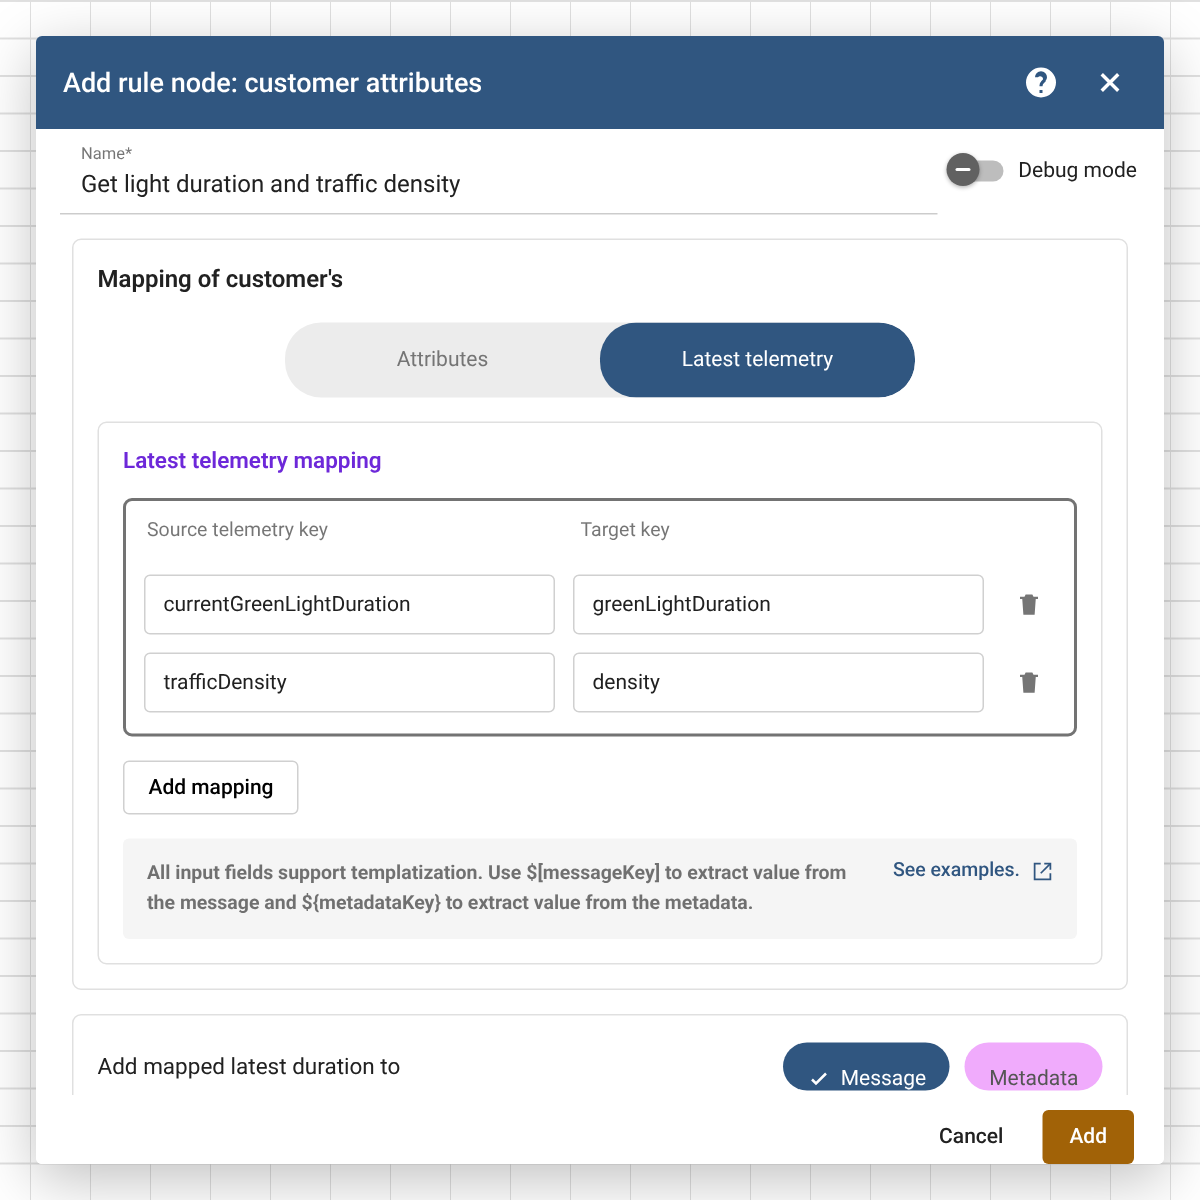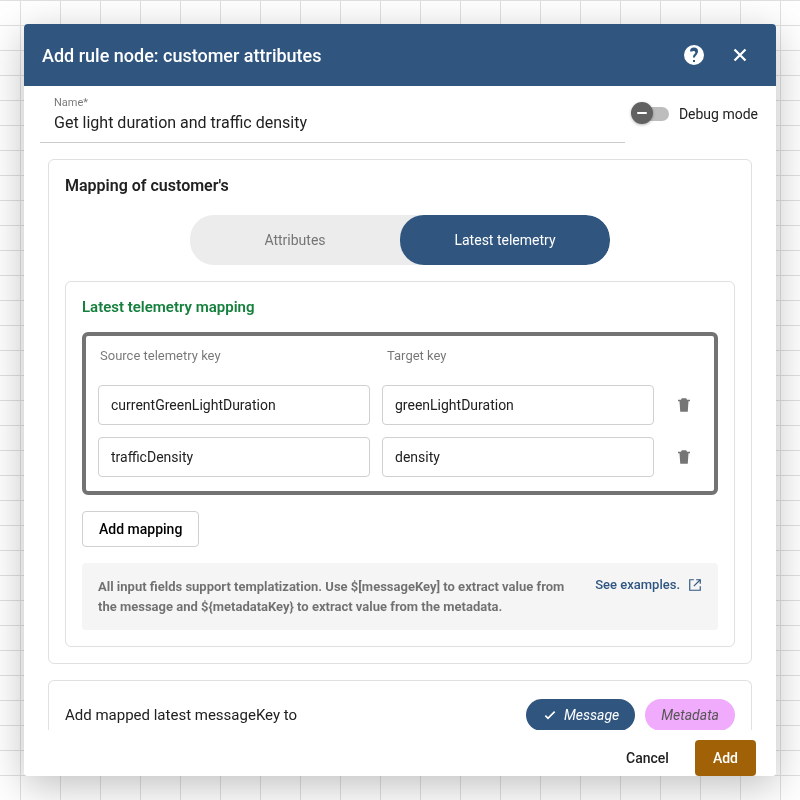--- a/index.html
+++ b/index.html
@@ -22,37 +22,37 @@
     .toggle { width: 34px; height: 14px; background: #bdbdbd; border-radius: 10px; position: relative; cursor: pointer; }
     .toggle-knob { position: absolute; left: -4px; top: -5px; width: 22px; height: 22px; border-radius: 50%; background: #616161; display:flex; align-items:center; justify-content:center; box-shadow: 0 1px 3px rgba(0,0,0,0.3); }
     .toggle-knob-line { width: 10px; height: 2.2px; background: #fff; border-radius: 1px; }
     .debug-label { font-size: 14px; color: #212121; white-space: nowrap; }
     .card { margin: 16px 24px 0; border: 1px solid #e0e0e0; border-radius: 6px; padding: 16px; }
     .card-title { font-size: 16px; font-weight: 600; color: #212121; margin-bottom: 20px; }
     .toggle-group { display: flex; margin: 0 auto 16px; background: #ececec; border-radius: 24px; overflow: hidden; width: 420px; height: 50px; }
     .tg-btn { flex: 1; border: none; background: transparent; font-size: 14px; color: #757575; cursor: pointer; border-radius: 24px;}
     .tg-btn.active { background: #305680; color: #fff; }
     .inner-card { border: 1px solid #e0e0e0; border-radius: 6px; padding: 16px; }
-    .inner-title { font-size: 15px; font-weight: 600; color: #15803d; margin-bottom: 16px; }
-    .mapping-table { border: 4px solid #737373; border-radius: 6px; padding: 12px 12px 14px 12px; margin-bottom: 16px;}
+    .inner-title { font-size: 15px; font-weight: 600; color: #6d28d9; margin-bottom: 16px; }
+    .mapping-table { border: 2px solid #737373; border-radius: 6px; padding: 12px 12px 14px 12px; margin-bottom: 16px;}
     .mt-headers { display: flex; gap: 12px; padding: 0 40px 10px 2px; }
     .mt-h { flex: 1; font-size: 13px; color: rgba(0,0,0,0.54); }
     .mt-row { display: flex; gap: 12px; align-items: center; margin-top: 12px; }
     .mt-row:first-child { margin-top: 0; }
     .mt-input { flex: 1; height: 40px; border: 1px solid #d0d0d0; border-radius: 4px; padding: 0 12px; font-size: 14px; color: #212121; outline: none; }
     .delete-btn { width: 36px; height: 40px; border: none; background: transparent; cursor: pointer; display: flex; align-items: center; justify-content: center; color: #757575; }
     .add-mapping-wrap{margin-bottom: 16px;}
     .add-mapping-btn { border: 1px solid #d0d0d0; background: #fff; color: #000000; font-size: 14px; font-weight: 500; padding: 0 16px; height: 36px; border-radius: 4px; cursor: pointer; }
     .hint-box { background: #f5f5f5; border-radius: 4px; padding: 14px 16px; display: flex; gap: 16px; align-items: flex-start; }
     .hint-text { flex: 1; font-size: 13px; color: rgba(0,0,0,0.54); line-height: 1.5; font-weight: bold; }
     .hint-link { color: #305680; font-size: 13px; font-weight: 500; white-space: nowrap; cursor: pointer; display: inline-flex; align-items: center; gap: 8px;}
     .bottom-card { margin: 16px 24px 0; border: 1px solid #e0e0e0; border-top-left-radius: 6px; border-top-right-radius: 6px; border-bottom: none; padding: 18px 16px; display: flex; align-items: center; gap: 12px; }
     .bc-label { font-size: 15px; color: #212121; flex: 1; }
     .pill-group { display: flex; gap: 10px; }
-    .pill { height: 32px; border-radius: 16px; border: none; padding: 0 16px; font-size: 14px; cursor: pointer; display:flex; align-items:center; gap:6px;font-style:italic;}
+    .pill { height: 32px; border-radius: 16px; border: none; padding: 0 16px; font-size: 14px; cursor: pointer; display:flex; align-items:flex-end; gap:6px;}
     .pill-active { background: #305680; color: #fff; }
     .pill-inactive { background: #f0abfc; color: #555; }
     .dialog-footer { padding: 10px 20px 0; display: flex; justify-content: flex-end; gap: 8px; background: #fff; }
     .footer-btn { height: 36px; padding: 0 18px; border-radius: 4px; font-size: 14px; font-weight: 500; cursor: pointer; border: none; }
     .btn-cancel { background: transparent; color: #212121; }
     .btn-add { background: #a16207; color: #fff; }
   </style>
 </head>
 <body>
 
@@ -139,21 +139,21 @@
                 <path d="M14 3h7v7"></path>
                 <path d="M10 14L21 3"></path>
                 <path d="M21 14v7H3V3h7"></path>
               </svg>
           </a>
         </div>
       </div>
     </div>
 
     <div class="bottom-card">
-      <div class="bc-label">Add mapped latest messageKey to</div>
+      <div class="bc-label">Add mapped latest duration to</div>
       <div class="pill-group">
         <button class="pill pill-active">
           <svg width="16" height="16" viewBox="0 0 24 24" fill="none" stroke="currentColor" stroke-width="2.5">
               <path d="M5 13l4 4L19 7"></path>
             </svg>
           <span>Message</span>
         </button>
         <button class="pill pill-inactive">
           <span>Metadata</span>
         </button>

